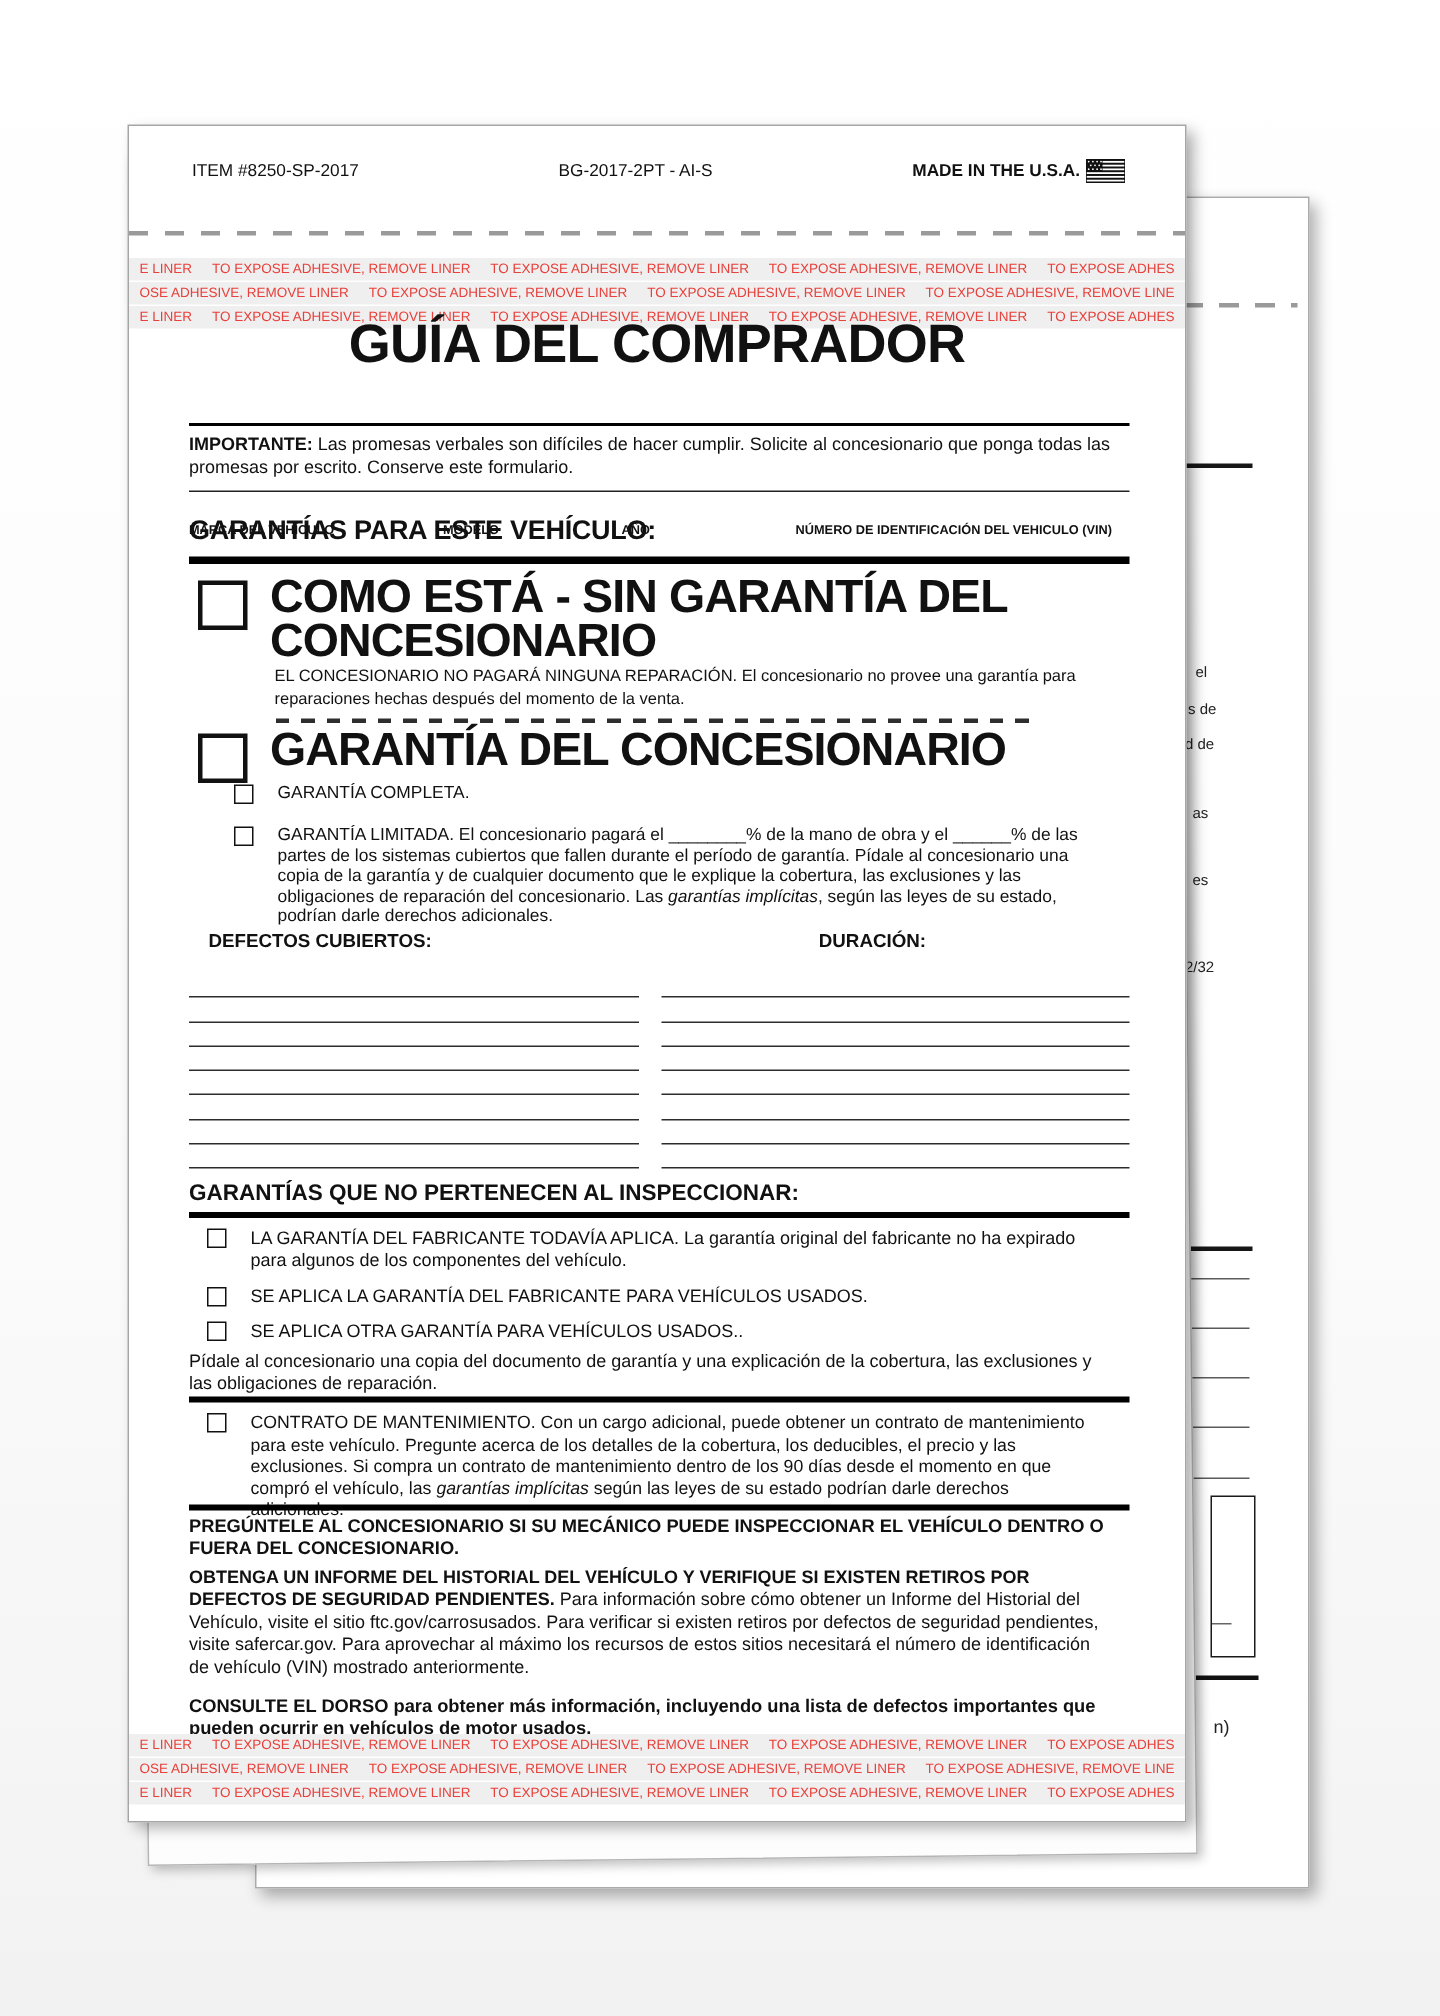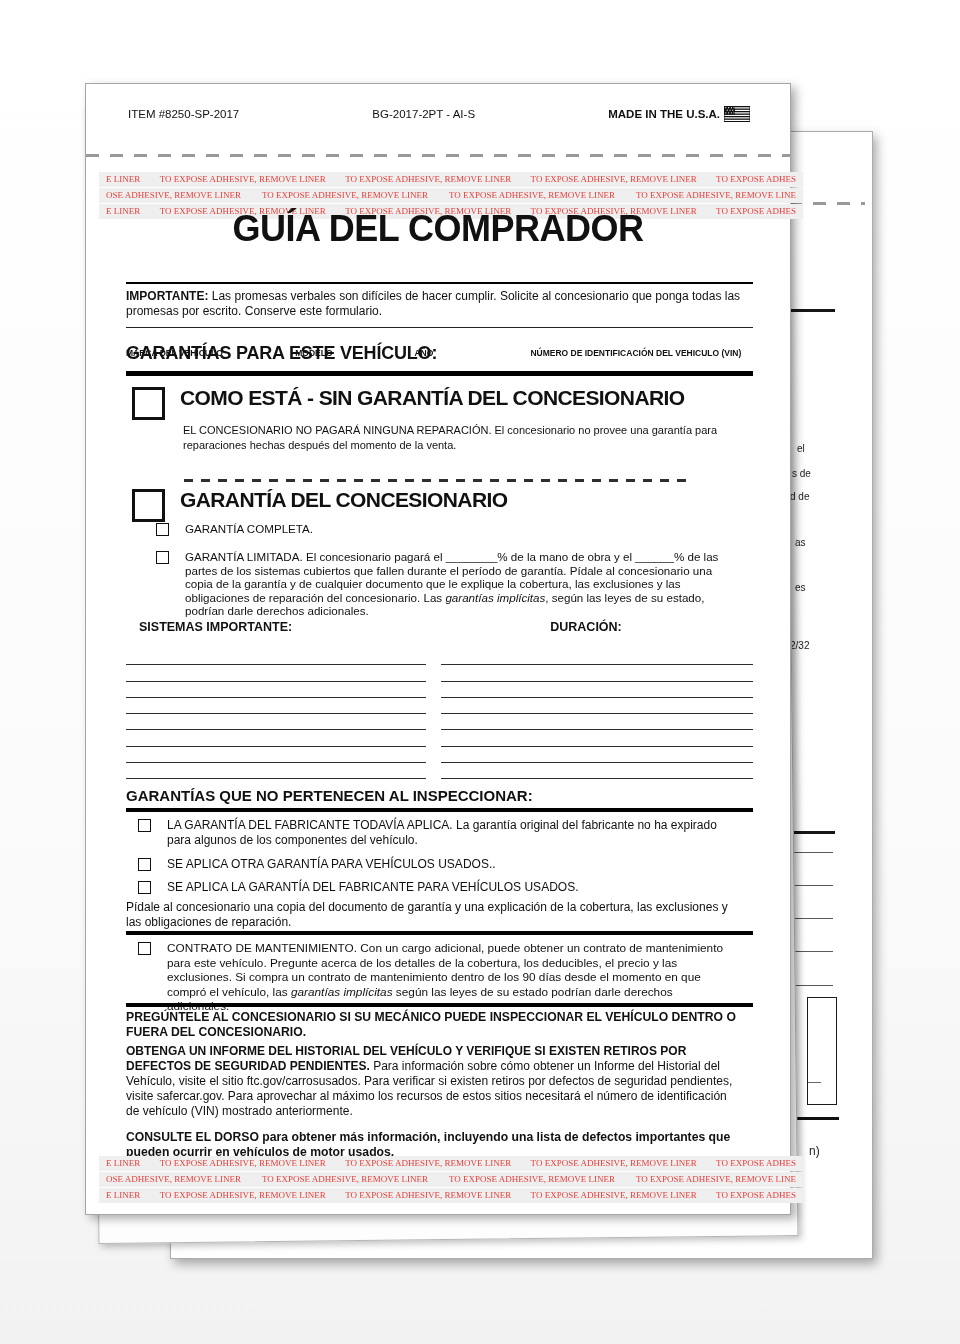--- a/index.html
+++ b/index.html
@@ -53,21 +53,21 @@
     font-size:12px; line-height:15px;
   }
   .hdr { position:absolute; top:22px; left:42px; right:40px; display:flex; align-items:center; font-size:11.5px; }
   .hdr .c { flex:1; text-align:center; }
   .hdr .r { display:flex; align-items:center; gap:4px; font-weight:bold; }
   .flag { display:inline-block; width:26px; height:16px; }
 
   .perf { position:absolute; top:70px; left:0; width:100%; height:3px;
     background:repeating-linear-gradient(90deg,#9a9a9a 0 13px,transparent 13px 24px); }
 
-  .strips { position:absolute; left:13px; width:100%;font-family:Liberation Serif, serif; }
+  .strips { position:absolute; left:0; width:100%; }
   .strips-top { top:88px; } .strips-bottom { top:1072px; }
   .strip-row { display:flex; justify-content:space-between; align-items:center;
     height:15px; margin-bottom:1px; padding:0 7px; background:#efeff0;
     font-size:9px; white-space:nowrap; overflow:hidden; }
   .strip-row span { color:#e8403a; }
 
   .title { position:absolute; top:137px; left:0; width:100%; text-align:center;
     font-size:36px; font-weight:bold; letter-spacing:-0.5px; }
 
   .imp { position:absolute; top:198px; left:40px; width:627px;
@@ -75,21 +75,21 @@
   .fields { position:absolute; top:243px; left:40px; width:627px; display:flex;
     border-top:1.4px solid #222; padding-top:18px; font-size:8.5px; font-weight:bold; }
   .fields .f1{width:27%}.fields .f2{width:19%}.fields .f3{width:18.5%}.fields .f4{width:35.5%}
 
   .w-head { position:absolute; top:262px; left:40px; font-size:18px; font-weight:bold; letter-spacing:-0.2px; }
   .bar { position:absolute; left:40px; width:627px; background:#000; }
   .bar-1 { top:287px; height:4.5px; }
   .sec { position:absolute; left:40px; width:632px; }
   .sec-row { display:flex; }
   .big-box { flex:0 0 33px; width:33px; height:33px; border:3px solid #111; margin:4px 15px 0 6px; background:#fff; }
-  .sec-head { font-size:21px; line-height:29px; font-weight:bold; letter-spacing:-0.6px; }
+  .sec-head { font-size:31px; line-height:29px; font-weight:bold; letter-spacing:-0.6px; }
   .sec-asis { top:299px; }
   .sec-desc { margin:3px 0 0 57px; width:552px; font-size:11px; line-height:14.5px; }
   .dash-div { position:absolute; top:395px; left:98px; width:508px; height:2.6px;
     background:repeating-linear-gradient(90deg,#2e2e2e 0 9px,transparent 9px 17px); }
   .sec-dealer { top:401px; }
   .opt { position:absolute; left:70px; display:flex; }
   .sm-box { flex:0 0 13px; width:13px; height:13px; border:1.6px solid #111; margin:1px 16px 0 0; background:#fff; }
   .opt-full { top:438px; }
   .opt-limited { top:466px; width:570px; }
   .opt p, .opt .txt { font-size:11.6px; line-height:13.6px; width:545px; }
@@ -241,21 +241,21 @@
     <span class="sm-box"></span>
     <span class="txt">GARANTÍA COMPLETA.</span>
   </div>
 
   <div class="opt opt-limited">
     <span class="sm-box"></span>
     <p class="txt"><span>GARANTÍA LIMITADA. El concesionario pagará el ________% de la mano de obra y el ______% de las partes de los sistemas cubiertos que fallen durante el período de garantía. Pídale al concesionario una copia de la garantía y de cualquier documento que le explique la cobertura, las exclusiones y las obligaciones de reparación del concesionario. Las </span><i class="imp-it">garantías implícitas</i><span>, según las leyes de su estado, podrían darle derechos adicionales.</span></p>
   </div>
 
   <div class="sysdur">
-    <span class="d1">SISTEMAS IMPORTANTE:</span>
+    <span class="d1">DEFECTOS CUBIERTOS:</span>
     <span class="d2">DURACIÓN:</span>
   </div>
 
   <div class="linecols">
     <div class="linecol">
       <div class="wline"></div>
       <div class="wline"></div>
       <div class="wline"></div>
       <div class="wline"></div>
       <div class="wline"></div>
@@ -280,26 +280,26 @@
 
   <div class="nd-items">
 
       <div class="nd-item">
         <span class="sm-box"></span>
         <span class="txt">LA GARANTÍA DEL FABRICANTE TODAVÍA APLICA. La garantía original del fabricante no ha expirado para algunos de los componentes del vehículo.</span>
       </div>
 
       <div class="nd-item">
         <span class="sm-box"></span>
-        <span class="txt">SE APLICA OTRA GARANTÍA PARA VEHÍCULOS USADOS..</span>
+        <span class="txt">SE APLICA LA GARANTÍA DEL FABRICANTE PARA VEHÍCULOS USADOS.</span>
       </div>
 
       <div class="nd-item">
         <span class="sm-box"></span>
-        <span class="txt">SE APLICA LA GARANTÍA DEL FABRICANTE PARA VEHÍCULOS USADOS.</span>
+        <span class="txt">SE APLICA OTRA GARANTÍA PARA VEHÍCULOS USADOS..</span>
       </div>
     </div>
 
   <p class="note">Pídale al concesionario una copia del documento de garantía y una explicación de la cobertura, las exclusiones y las obligaciones de reparación.</p>
   <div class="bar bar-3"></div>
 
   <div class="contract">
     <span class="sm-box"></span>
     <p class="txt"><span>CONTRATO DE MANTENIMIENTO. Con un cargo adicional, puede obtener un contrato de mantenimiento para este vehículo. Pregunte acerca de los detalles de la cobertura, los deducibles, el precio y las exclusiones. Si compra un contrato de mantenimiento dentro de los 90 días desde el momento en que compró el vehículo, las </span><i class="imp-it">garantías implícitas</i><span> según las leyes de su estado podrían darle derechos adicionales.</span></p>
   </div>

